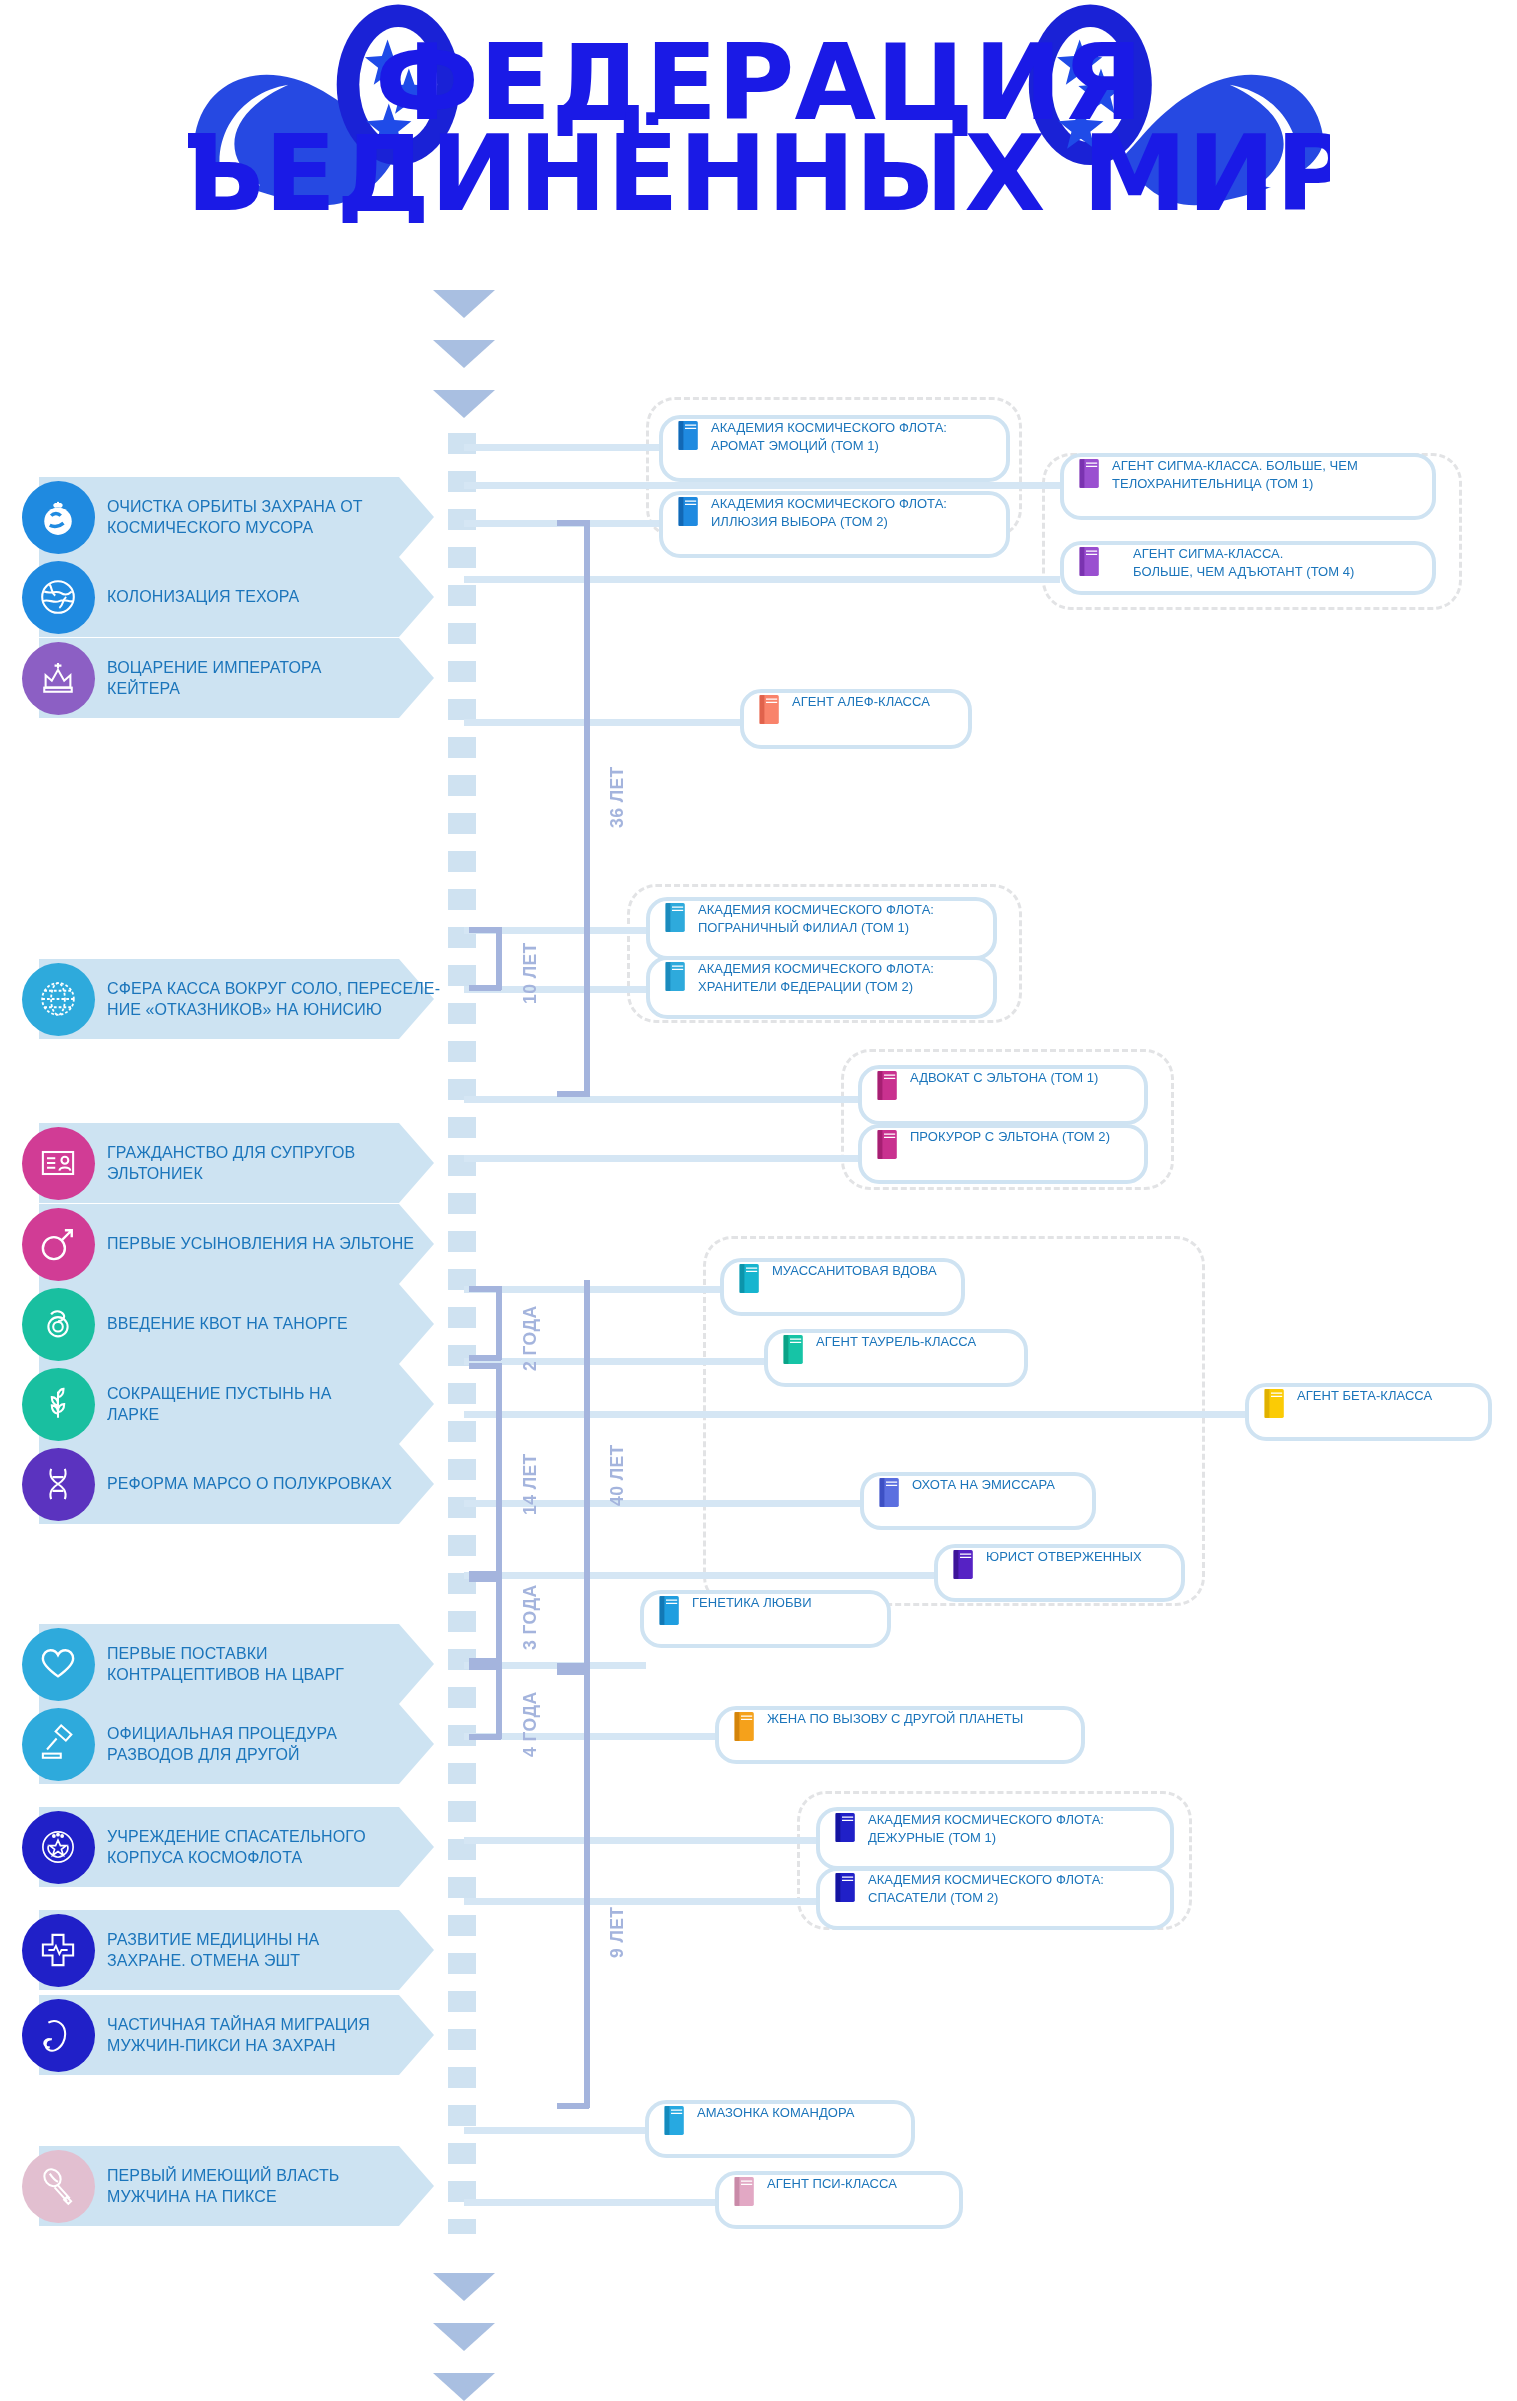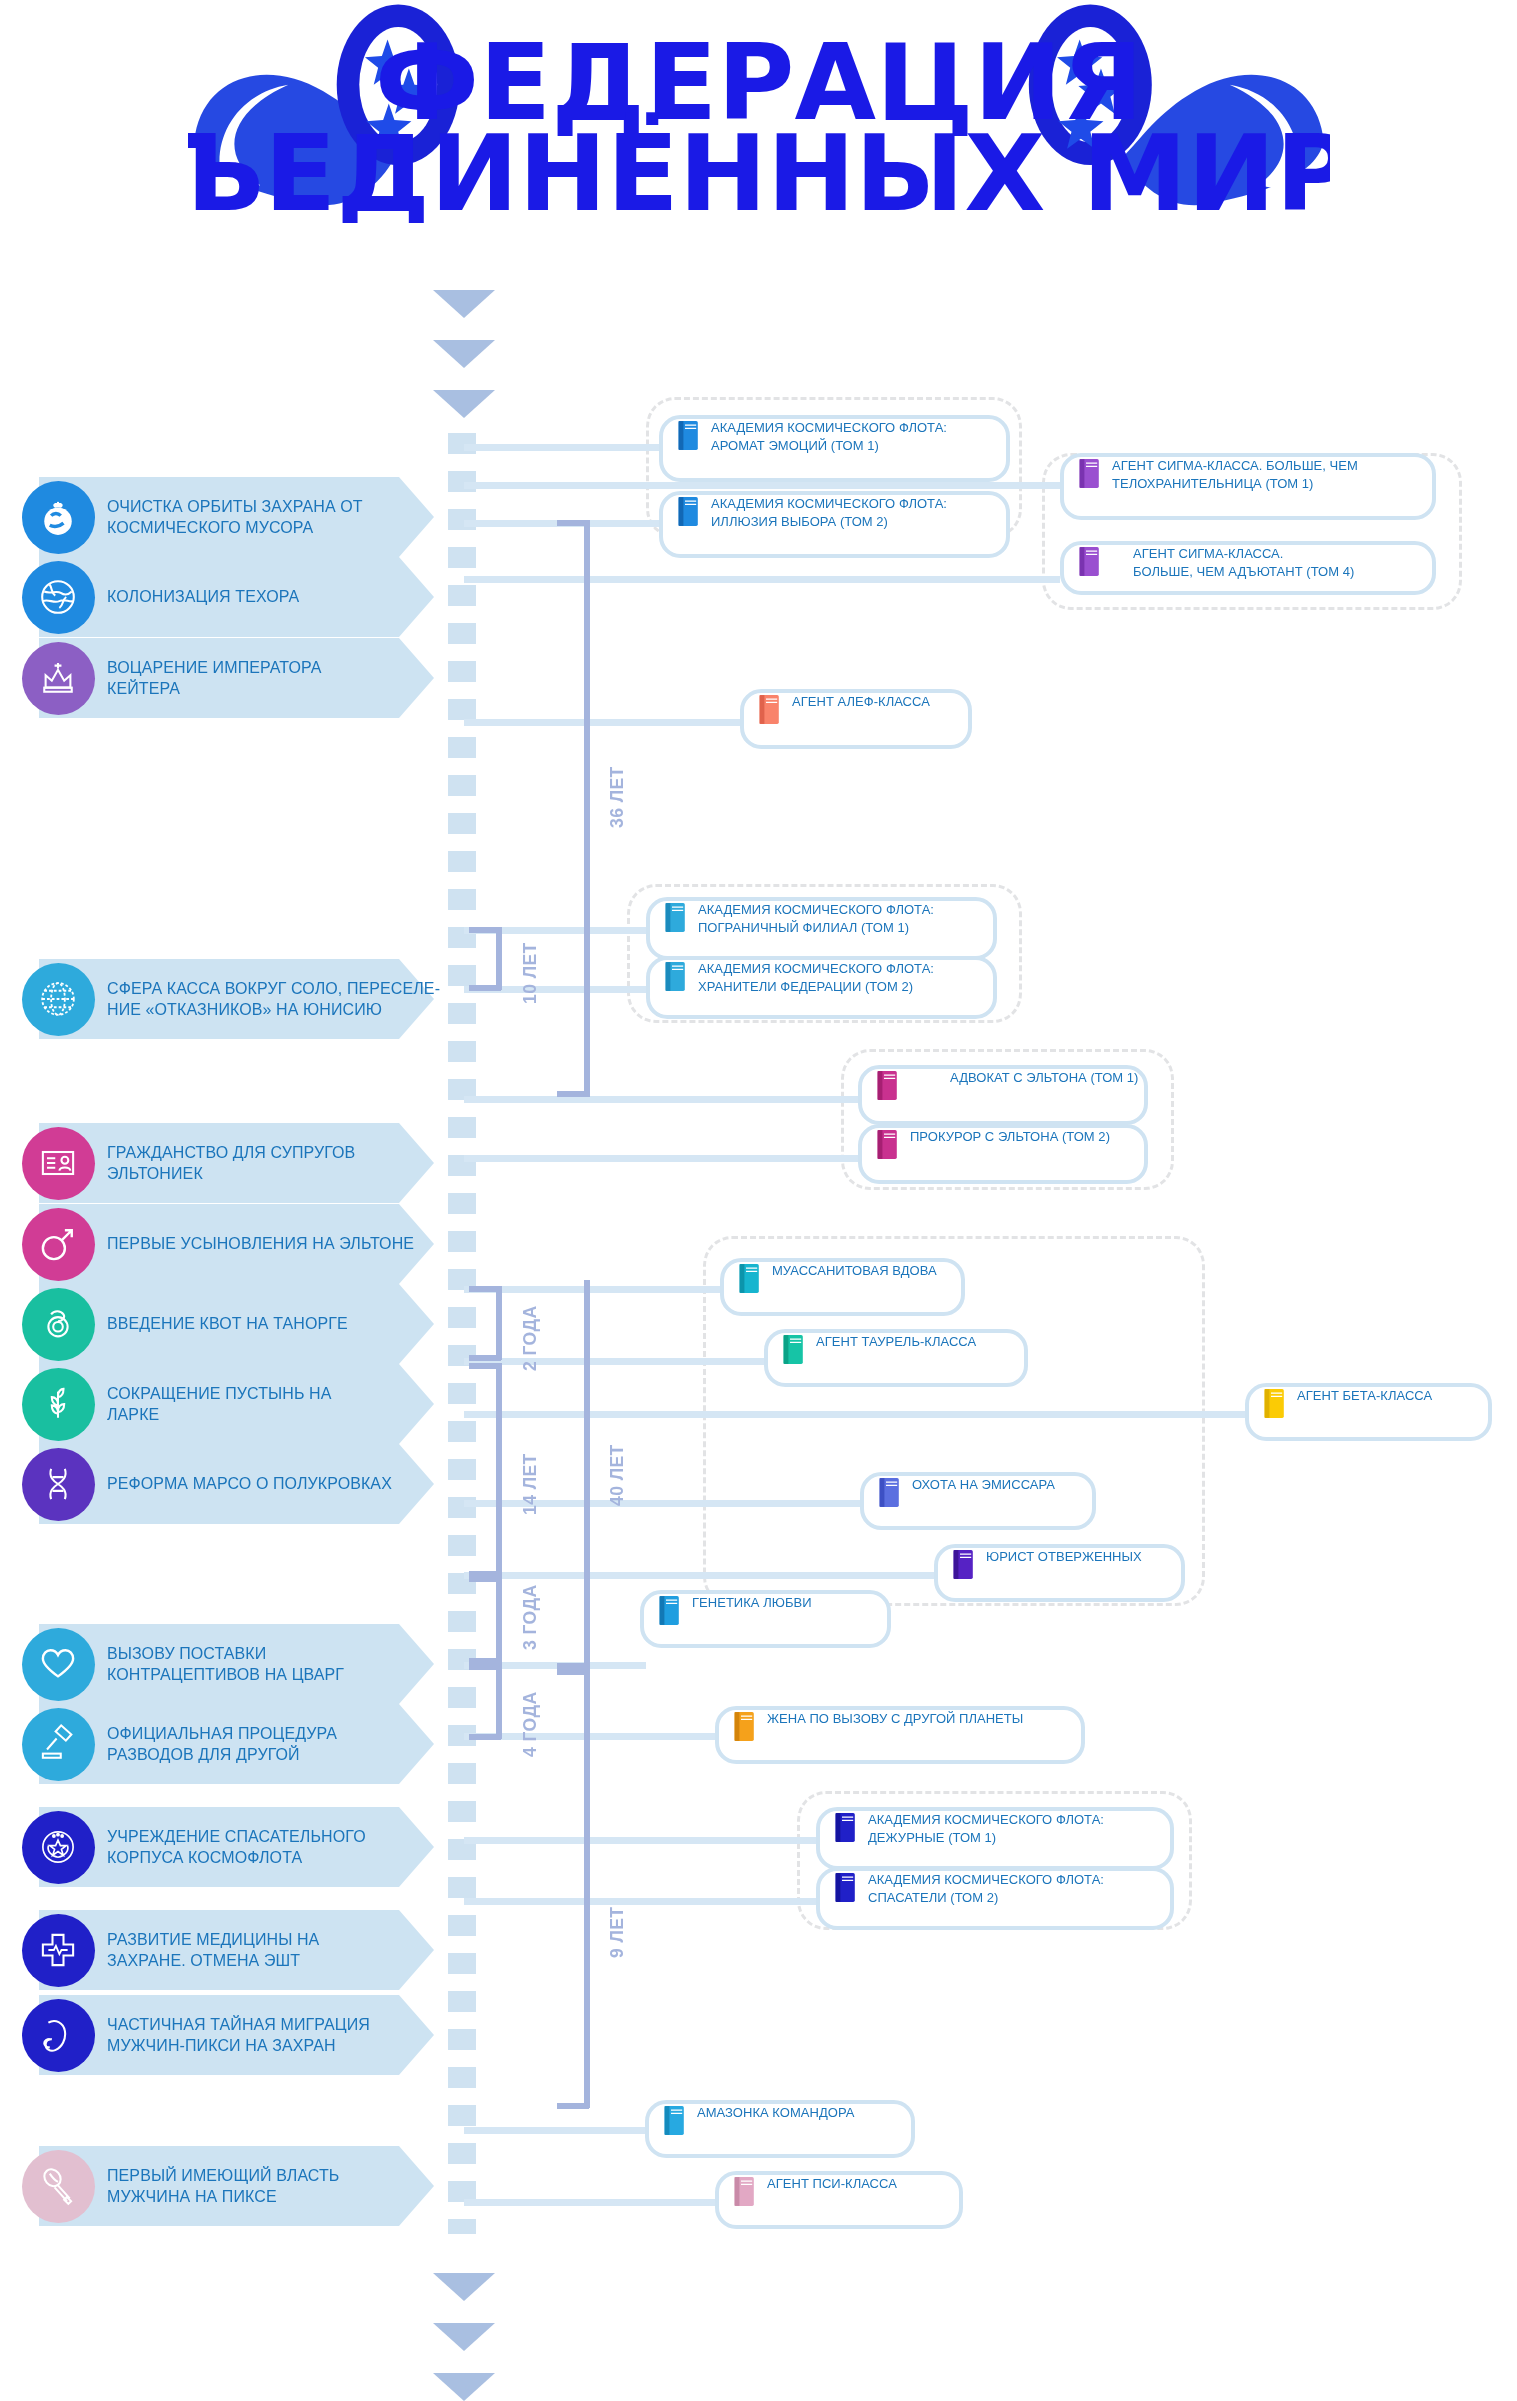--- a/index.html
+++ b/index.html
@@ -400,21 +400,21 @@
   </div>
 
   <div class="chip" style="top:1624px;">
     <div class="chip-body"></div>
     <div class="chip-icon" style="background:#2eaadc;">
       <svg width="44" height="44" viewBox="0 0 64 64" fill="none" stroke="#fff" stroke-width="3.5">
         <path d="M32 50C18 40 10 32 10 24c0-7 5-12 11-12 5 0 9 3 11 7 2-4 6-7 11-7 6 0 11 5 11 12 0 8-8 16-22 26z"></path>
       </svg>
     </div>
     <div class="chip-label">
-      <span>ВЫЗОВУ ПОСТАВКИ</span>
+      <span>ПЕРВЫЕ ПОСТАВКИ</span>
       <span>КОНТРАЦЕПТИВОВ НА ЦВАРГ</span>
     </div>
   </div>
 
   <div class="chip" style="top:1704px;">
     <div class="chip-body"></div>
     <div class="chip-icon" style="background:#2eaadc;">
       <svg width="44" height="44" viewBox="0 0 64 64" fill="none" stroke="#fff" stroke-width="3">
         <rect x="30" y="10" width="20" height="12" transform="rotate(42 40 16)"></rect>
         <path d="M30 24L16 40"></path>
@@ -565,21 +565,21 @@
       <rect x="2" y="2" width="24" height="36" rx="2" fill="#2eaadc"></rect>
         <rect x="2" y="2" width="6" height="36" fill="#1b8bbd"></rect>
       <path d="M10 7h14M10 11h14" stroke="#fff" stroke-width="1.6"></path>
     </svg>
     <div class="card-title">
       <span>АКАДЕМИЯ КОСМИЧЕСКОГО ФЛОТА:</span>
       <span>ХРАНИТЕЛИ ФЕДЕРАЦИИ (ТОМ 2)</span>
     </div>
   </div>
 
-  <div class="card" style="left:858px;top:1065px;width:290px;height:60px;gap:40px;">
+  <div class="card" style="left:858px;top:1065px;width:290px;height:60px;">
     <svg class="card-book" viewBox="0 0 30 40">
       <rect x="2" y="2" width="24" height="36" rx="2" fill="#c9318f"></rect>
         <rect x="2" y="2" width="6" height="36" fill="#a61f72"></rect>
       <path d="M10 7h14M10 11h14" stroke="#fff" stroke-width="1.6"></path>
     </svg>
     <div class="card-title">
       <span>АДВОКАТ С ЭЛЬТОНА (ТОМ 1)</span>
     </div>
   </div>
 

